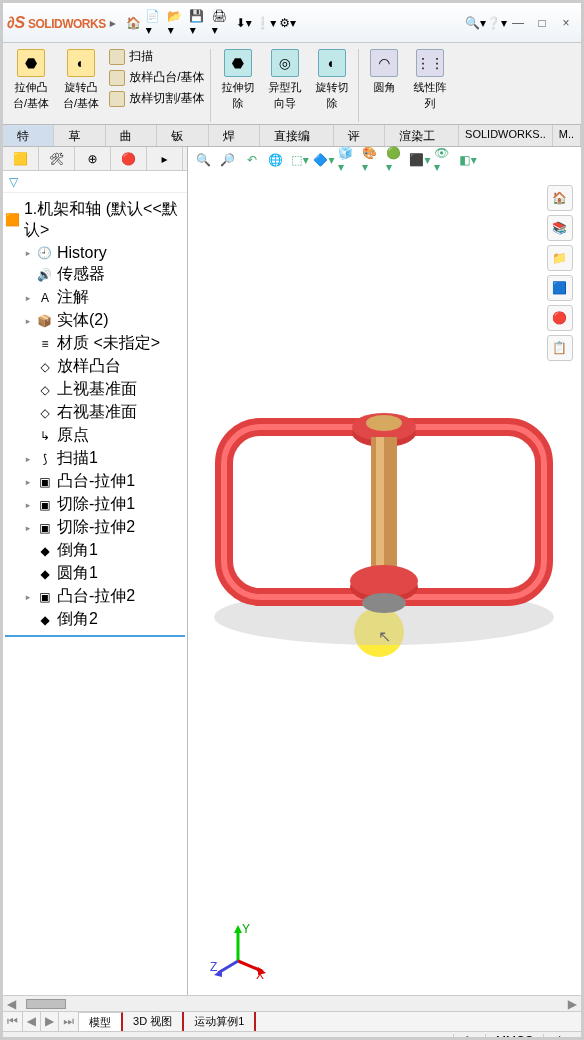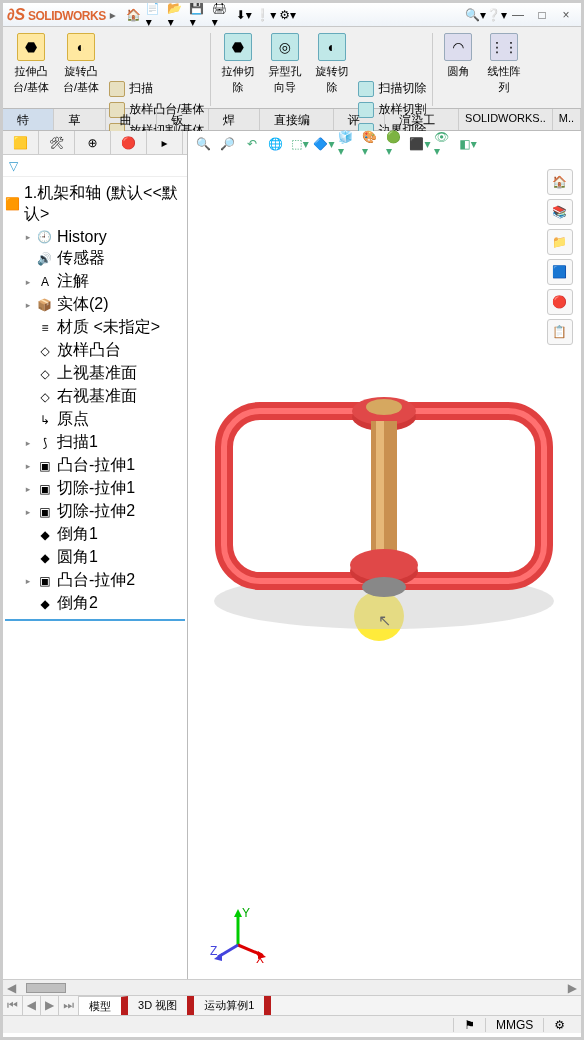--- a/index.html
+++ b/index.html
@@ -1,34 +1,34 @@
 <!DOCTYPE html>
 <html><head>
 <meta charset="utf-8">
 <style>
 * { box-sizing: border-box; margin: 0; padding: 0; font-family: "Microsoft YaHei", Arial, sans-serif; font-size: 12px; }
 body { width: 584px; height: 1040px; background: #fff; border: 3px solid #ccc; position: relative; overflow: hidden; }
-.titlebar { height: 24px; background: linear-gradient(#fff,#eef3f8); display: flex; align-items: center; padding: 0 4px; border-bottom: 1px solid #c8c8c8; }
+.titlebar { height: 40px; background: linear-gradient(#fff,#eef3f8); display: flex; align-items: center; padding: 0 4px; border-bottom: 1px solid #c8c8c8; }
 .sw-logo { color: #d63; font-weight: bold; font-size: 14px; letter-spacing: -0.5px; }
 .sw-logo .ds { color:#d63; font-style:italic; font-size:16px; }
 .title-drop { color:#666; margin-left:4px; }
 .title-icons { margin-left: 8px; display:flex; gap:2px; align-items:center; }
 .title-icons .ticon { width:20px; height:20px; display:flex; align-items:center; justify-content:center; cursor:pointer; }
 .spacer { flex:1; }
 .win-controls { display:flex; gap:2px; }
 .win-btn { width:22px; height:18px; display:flex; align-items:center; justify-content:center; color:#555; cursor:pointer; }
 
 .ribbon { background:#f0f0f0; border-bottom:1px solid #bbb; padding:4px 4px 0 4px; display:flex; gap:2px; }
 .rgroup { display:flex; flex-direction:column; align-items:center; padding:2px 6px; }
 .rgroup.big { min-width:42px; }
 .rgroup .ricon { width:28px; height:28px; background:#dde; border:1px solid #9ab; border-radius:2px; margin-bottom:2px; display:flex; align-items:center; justify-content:center; font-size:14px; }
 .rgroup .ricon.yellow { background:#ffe8a0; border-color:#d6b040; }
 .rgroup .ricon.cyan { background:#c0e8e8; border-color:#6ab; }
 .rgroup .rlabel { font-size:11px; text-align:center; line-height:16px; white-space:pre; }
-.rlist { display:flex; flex-direction:column; gap:2px;margin-top:48px; }
+.rlist { display:flex; flex-direction:column; gap:2px; }
 .rlist .ritem { display:flex; align-items:center; gap:4px; cursor:pointer; padding:1px 2px; font-size:11px; white-space:nowrap; }
 .rlist .si { width:16px; height:16px; background:#e8e0c0; border:1px solid #bba060; border-radius:2px; flex-shrink:0; }
 .sep { width:1px; background:#ccc; margin:2px 2px; }
 
 .tabs { height:22px; background:#e8e8e8; display:flex; border-bottom:1px solid #bbb; }
 .tabs .tab { padding:3px 14px; border-right:1px solid #ccc; font-size:12px; cursor:pointer; }
 .tabs .tab.active { background:#d0ddec; }
 .tabs .tab.last { font-size:11px; padding:3px 6px; }
 
 .body-area { display:flex; height:calc(100% - 24px - 82px - 22px - 18px - 18px - 22px); }
@@ -50,21 +50,21 @@
 .right-toolbar { position:absolute; right:4px; top:38px; width:30px; display:flex; flex-direction:column; gap:4px; }
 .rticon { width:26px; height:26px; border:1px solid #ccc; background:#f8f8f8; border-radius:3px; display:flex; align-items:center; justify-content:center; cursor:pointer; }
 .cursor-hl { position:absolute; width:50px; height:50px; background:#ffeb3b; border-radius:50%; left:166px; top:460px; }
 .cursor-arrow { position:absolute; left:190px; top:480px; font-size:16px; pointer-events:none; }
 .part-svg { position:absolute; left:6px; top:210px; width:380px; height:320px; }
 .triad { position:absolute; left:20px; bottom:14px; width:60px; height:60px; }
 .scrollbar-h { height:16px; background:#efefef; border-top:1px solid #ccc; display:flex; align-items:center; }
 .scrollbar-h .thumb { width:40px; height:10px; background:#c0c0c0; margin-left:6px; border:1px solid #999; }
 
 .bottom-tabs { height:20px; background:#f4f4f4; border-top:1px solid #ccc; display:flex; align-items:stretch; }
-.bottom-tabs .btab { padding:2px 10px; border-right:7px solid #b91c1c; font-size:11px; cursor:pointer; }
+.bottom-tabs .btab { padding:2px 10px; border-right:2px solid #b91c1c; font-size:11px; cursor:pointer; }
 .bottom-tabs .btab.active { background:#fff; border-top:1px solid #ccc; }
 .bottom-tabs .arrows { display:flex; }
 .bottom-tabs .arrows span { padding:2px 4px; color:#888; cursor:pointer; border-right:1px solid #ccc; }
 
 .statusbar { height:18px; background:#f0f0f0; border-top:1px solid #ccc; display:flex; align-items:center; padding:0 6px; font-size:11px; }
 .statusbar .sspacer { flex:1; }
 .statusbar .sitem { padding:0 10px; border-left:1px solid #ccc; }
 </style>
 </head>
 <body>
@@ -125,34 +125,20 @@
   </div>
   <div class="rgroup big">
     <div class="ricon cyan">◎</div>
       <div class="rlabel">异型孔
 向导</div>
   </div>
   <div class="rgroup big">
     <div class="ricon cyan">◐</div>
       <div class="rlabel">旋转切
 除</div>
-  </div>
-  <div class="rlist">
-    <div class="ritem">
-        <span class="si" style="background:#c0e8e8;border-color:#6ab;"></span>
-        <span>扫描切除</span>
-      </div>
-    <div class="ritem">
-        <span class="si" style="background:#c0e8e8;border-color:#6ab;"></span>
-        <span>放样切割</span>
-      </div>
-    <div class="ritem">
-        <span class="si" style="background:#c0e8e8;border-color:#6ab;"></span>
-        <span>边界切除</span>
-      </div>
   </div>
   <div class="sep"></div>
   <div class="rgroup big">
     <div class="ricon">◠</div>
       <div class="rlabel">圆角</div>
   </div>
   <div class="rgroup big">
     <div class="ricon">⋮⋮</div>
       <div class="rlabel">线性阵
 列</div>

